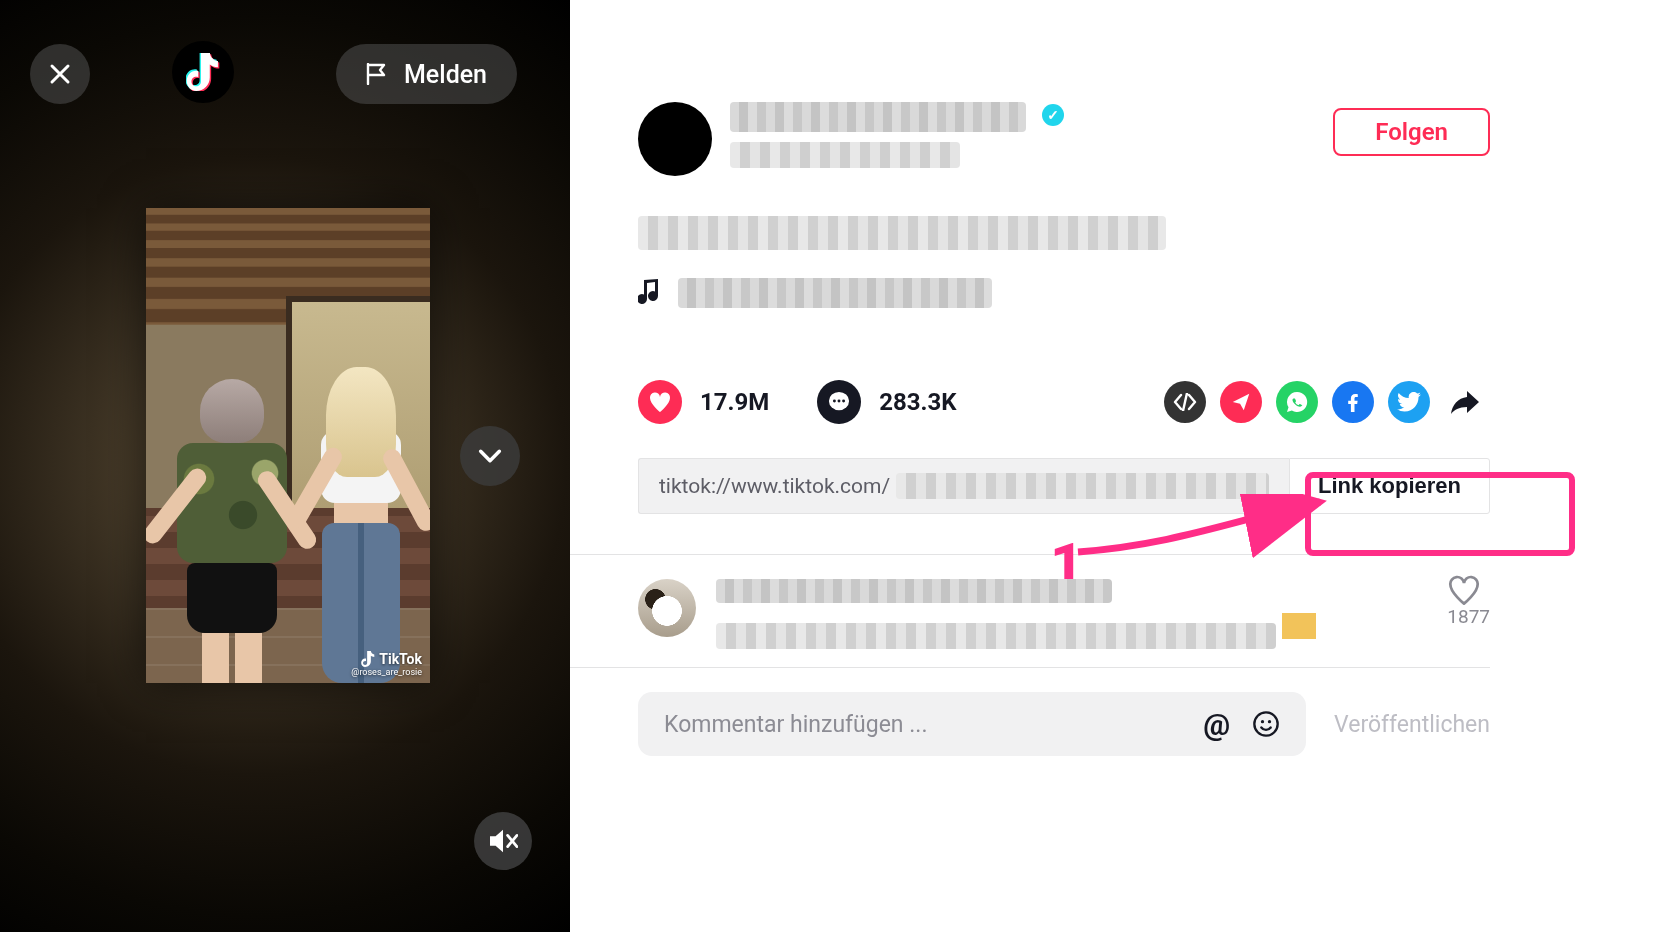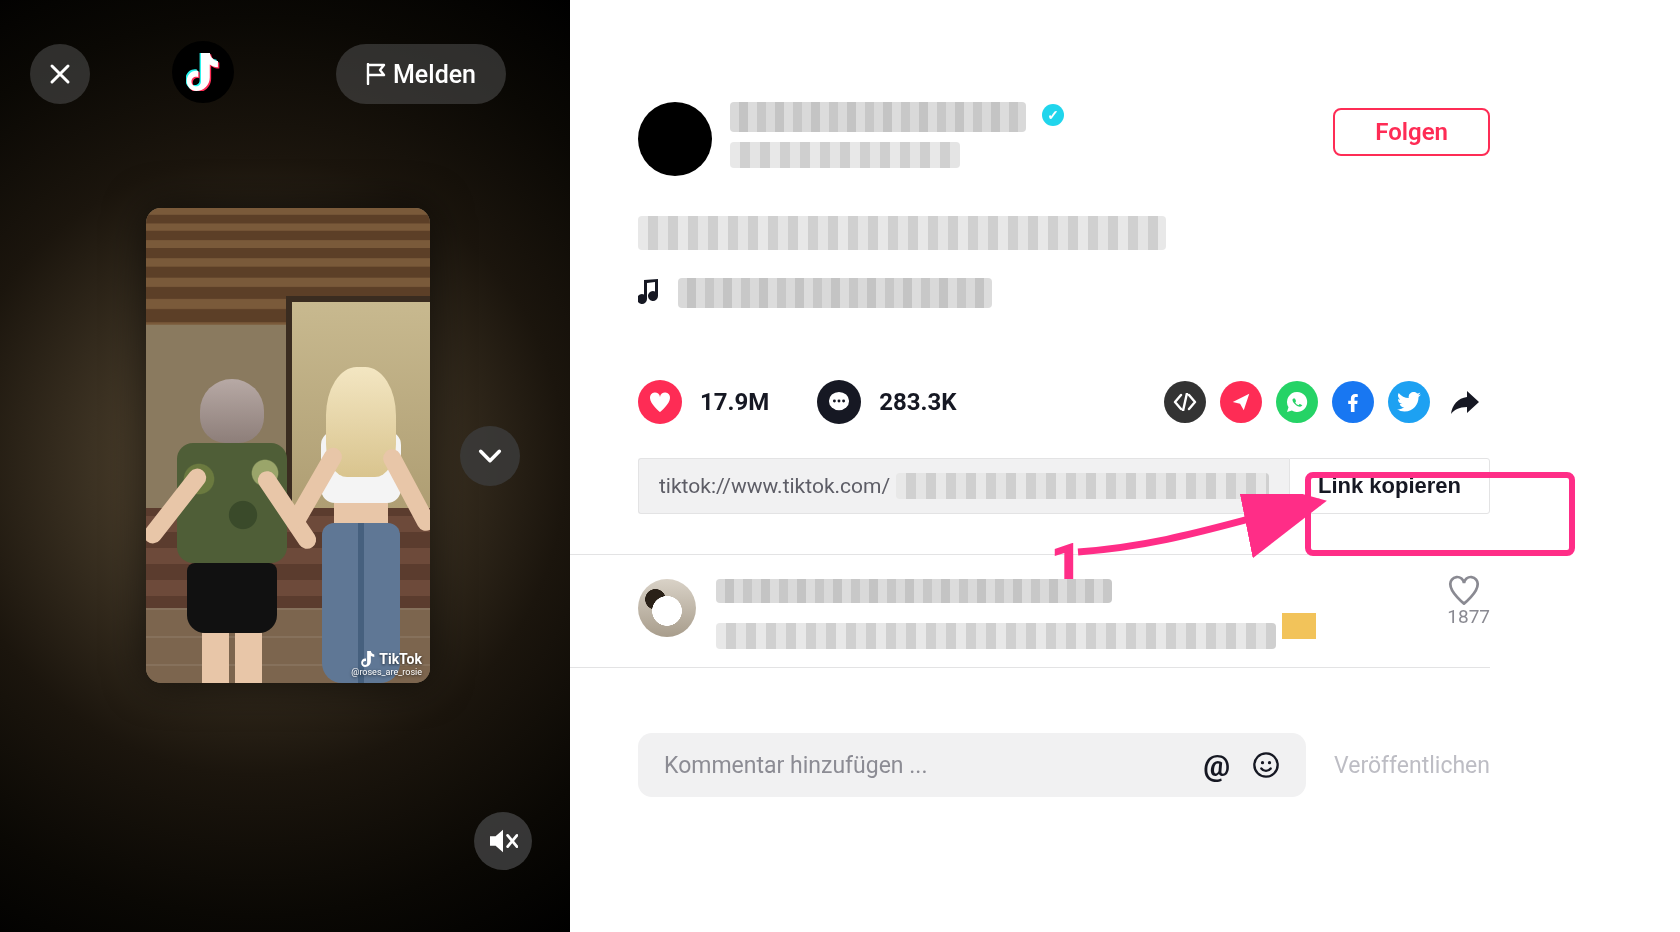--- a/index.html
+++ b/index.html
@@ -5,22 +5,22 @@
 html,body{margin:0;padding:0;width:1680px;height:932px;font-family:-apple-system,BlinkMacSystemFont,"Segoe UI",Roboto,Helvetica,Arial,sans-serif;background:#fff;overflow:hidden}
 .page{display:flex;width:1680px;height:932px;box-sizing:border-box;padding-right:190px}
 
 .video-pane{position:relative;width:570px;height:932px;flex:0 0 570px;
   background:radial-gradient(circle at 45% 50%,#615138 0%,#3b3122 30%,#1b150d 55%,#0a0804 80%,#000 100%);}
 .round-btn{position:absolute;width:60px;height:60px;border-radius:50%;background:rgba(80,80,80,.55);display:flex;align-items:center;justify-content:center;color:#fff;cursor:pointer}
 .close-btn{left:30px;top:44px}
 .next-btn{right:50px;top:426px;background:rgba(60,60,60,.8)}
 .mute-btn{right:38px;bottom:62px;width:58px;height:58px;background:rgba(60,60,60,.9)}
 .tiktok-logo{position:absolute;left:172px;top:41px;width:62px;height:62px;border-radius:50%;background:#000;display:flex;align-items:center;justify-content:center}
-.report-btn{position:absolute;left:336px;top:44px;height:60px;padding:0 30px;border-radius:34px;background:rgba(80,80,80,.55);display:flex;align-items:center;gap:3px;color:#fff;font-size:25px;font-weight:500;cursor:pointer}
-.video-box{position:absolute;left:146px;top:208px;width:284px;height:475px;border-radius:15px;overflow:hidden;background:#8a7a5f;box-shadow:0 0 40px rgba(0,0,0,.6)}
+.report-btn{position:absolute;left:336px;top:44px;height:60px;padding:0 30px;border-radius:34px;background:rgba(80,80,80,.55);display:flex;align-items:center;gap:14px;color:#fff;font-size:25px;font-weight:500;cursor:pointer}
+.video-box{position:absolute;left:146px;top:208px;width:284px;height:475px;border-radius:0;overflow:hidden;background:#8a7a5f;box-shadow:0 0 40px rgba(0,0,0,.6)}
 .wm{position:absolute;right:8px;bottom:6px;text-align:right;color:#fff;text-shadow:0 1px 3px rgba(0,0,0,.7)}
 .wm-b{font-size:14px;font-weight:700;display:flex;align-items:center;justify-content:flex-end;gap:4px}
 .wm-s{font-size:9px}
 
 .scene{position:absolute;inset:0}
 .roof{position:absolute;top:0;left:0;right:0;height:110px;
   background:repeating-linear-gradient(180deg,#7a5a3a 0 8px,#5c3f27 8px 18px);
   transform:perspective(280px) rotateX(34deg);transform-origin:top}
 .door{position:absolute;top:88px;left:140px;width:140px;height:260px;border:6px solid #3a2c20;background:linear-gradient(180deg,#c8b98f,#a8976c)}
 .wall{position:absolute;top:300px;left:0;right:0;height:120px;
@@ -100,21 +100,21 @@
 .cava{width:58px;height:58px;border-radius:50%;overflow:hidden;background:#ddd;flex:0 0 auto}
 .dog{width:100%;height:100%;background:radial-gradient(circle at 50% 55%,#fff 34%,transparent 35%),radial-gradient(circle at 30% 35%,#2a2118 18%,transparent 19%),linear-gradient(180deg,#d9d2c7,#a89d8c)}
 .cbody{flex:1}
 .cl1{width:396px;height:24px}
 .cl2{width:560px;height:26px;margin-top:10px}
 .cl2b{display:inline-block;vertical-align:top;width:34px;height:26px;margin-left:6px;background:#f2c35a}
 .clike{position:absolute;right:0;top:20px;text-align:center;color:#8a8a92}
 .clike .ic{font-size:34px;line-height:1}
 .clike .n{font-size:19px;}
 
-.compose{display:flex;align-items:center;gap:28px;margin:65px 0 0 0}
+.compose{display:flex;align-items:center;gap:28px;margin:24px 0 0 0}
 .comp-in{flex:1;height:64px;background:#f1f1f2;border-radius:14px;display:flex;align-items:center;padding:0 26px;font-size:23px;color:#8c8c94}
 .comp-ic{font-size:30px;color:#161823}
 .pub{font-size:23px;color:#bdbdc4}
 svg{display:block}
 </style>
 </head>
 <body>
 
 <div class="page">
 

